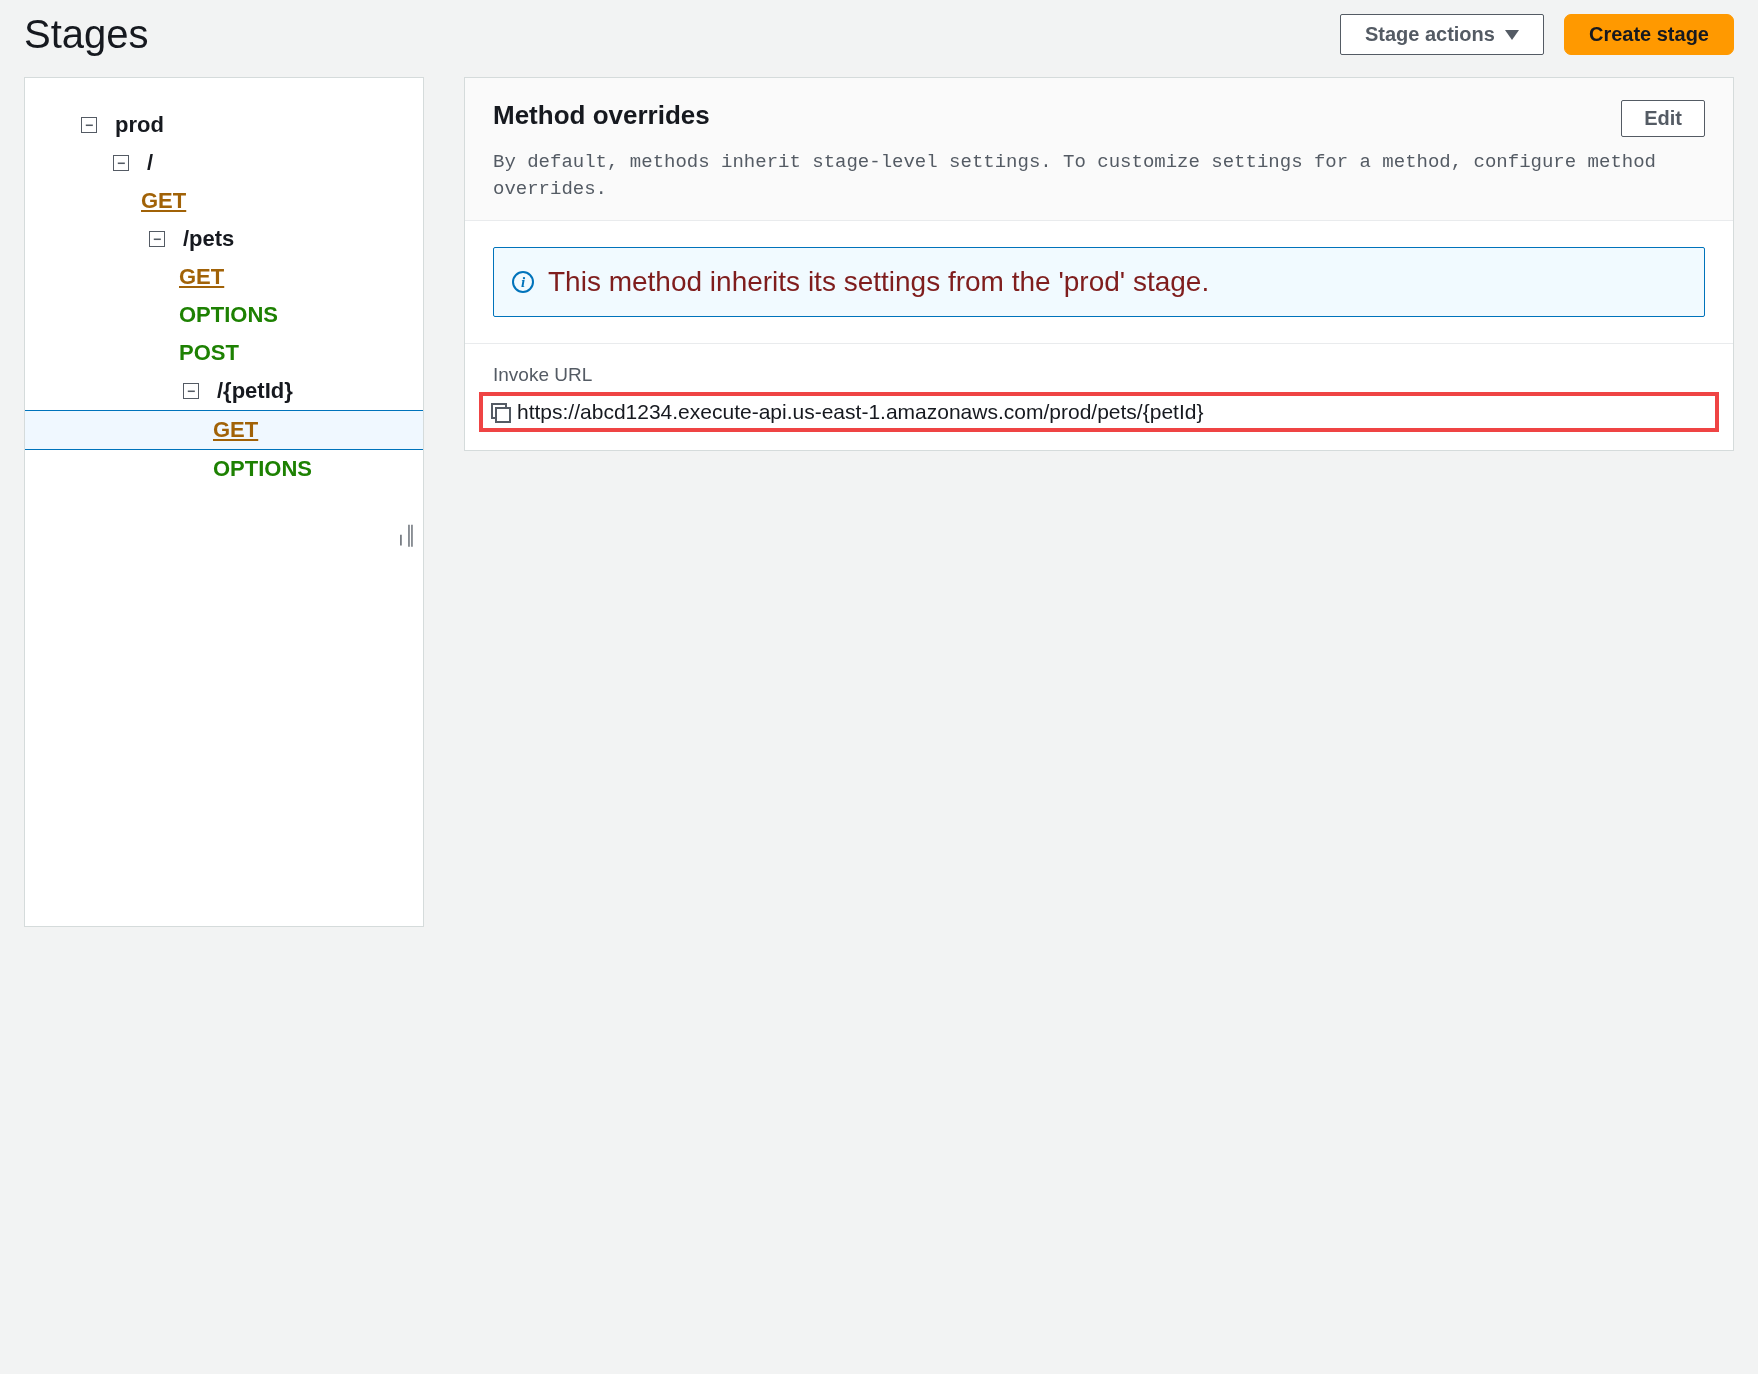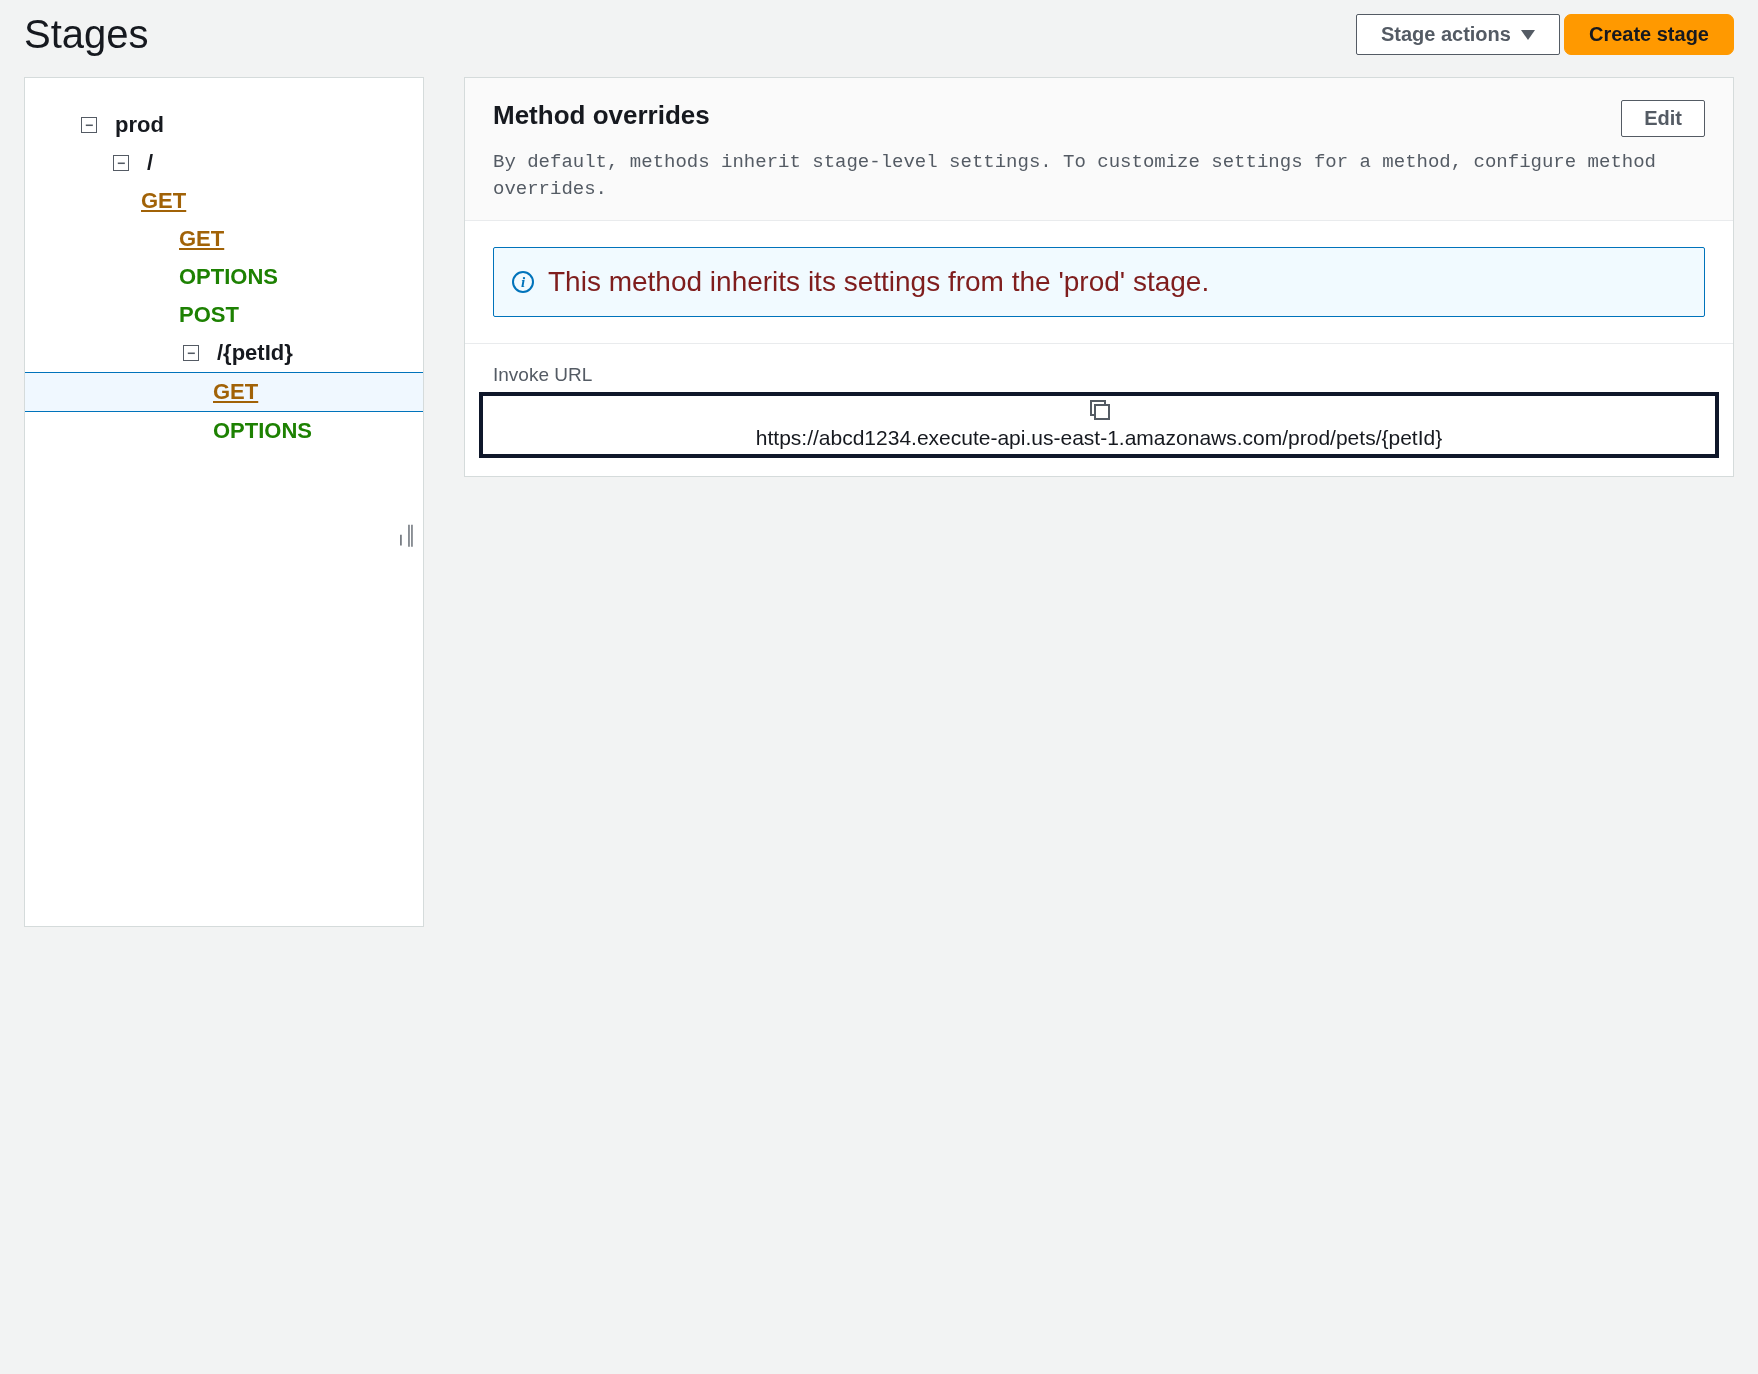--- a/index.html
+++ b/index.html
@@ -18,21 +18,21 @@
     justify-content: space-between;
     margin-bottom: 20px;
   }
   .page-title {
     font-size: 40px;
     font-weight: 400;
     color: #16191f;
   }
   .header-actions {
     display: flex;
-    gap: 4px;
+    gap: 20px;
   }
   .btn {
     display: inline-flex;
     align-items: center;
     gap: 10px;
     border-radius: 2px;
     font-weight: 700;
     font-size: 20px;
     padding: 8px 24px;
     cursor: pointer;
@@ -169,23 +169,22 @@
     color: #545b64;
     margin-bottom: 6px;
     padding-left: 14px;
   }
   .invoke-row {
     display: flex;
     align-items: center;
     gap: 8px;
     font-size: 21px;
     color: #16191f;
-    border: 4px solid #0f172a;
+    border: 4px solid #ef4444;
     padding: 4px 8px;
-    flex-direction: column;
   }
   .copy-icon {
     display: inline-block;
     width: 18px; height: 18px;
     position: relative;
     flex-shrink: 0;
   }
   .copy-icon::before, .copy-icon::after {
     content: "";
     position: absolute;
@@ -217,20 +216,24 @@
         <span class="collapse-box"></span>
         <span class="node-label">prod</span>
       </div>
       <div class="tree-node tree-indent-1">
         <span class="collapse-box"></span>
         <span class="node-label">/</span>
       </div>
       <div class="tree-node tree-indent-2">
         <span class="method-get">GET</span>
       </div>
+      <div class="tree-node tree-indent-2b">
+        <span class="collapse-box"></span>
+        <span class="node-label">/pets</span>
+      </div>
       <div class="tree-node tree-indent-3">
         <span class="method-get">GET</span>
       </div>
       <div class="tree-node tree-indent-3">
         <span class="method-options">OPTIONS</span>
       </div>
       <div class="tree-node tree-indent-3">
         <span class="method-post">POST</span>
       </div>
       <div class="tree-node tree-indent-3b">

